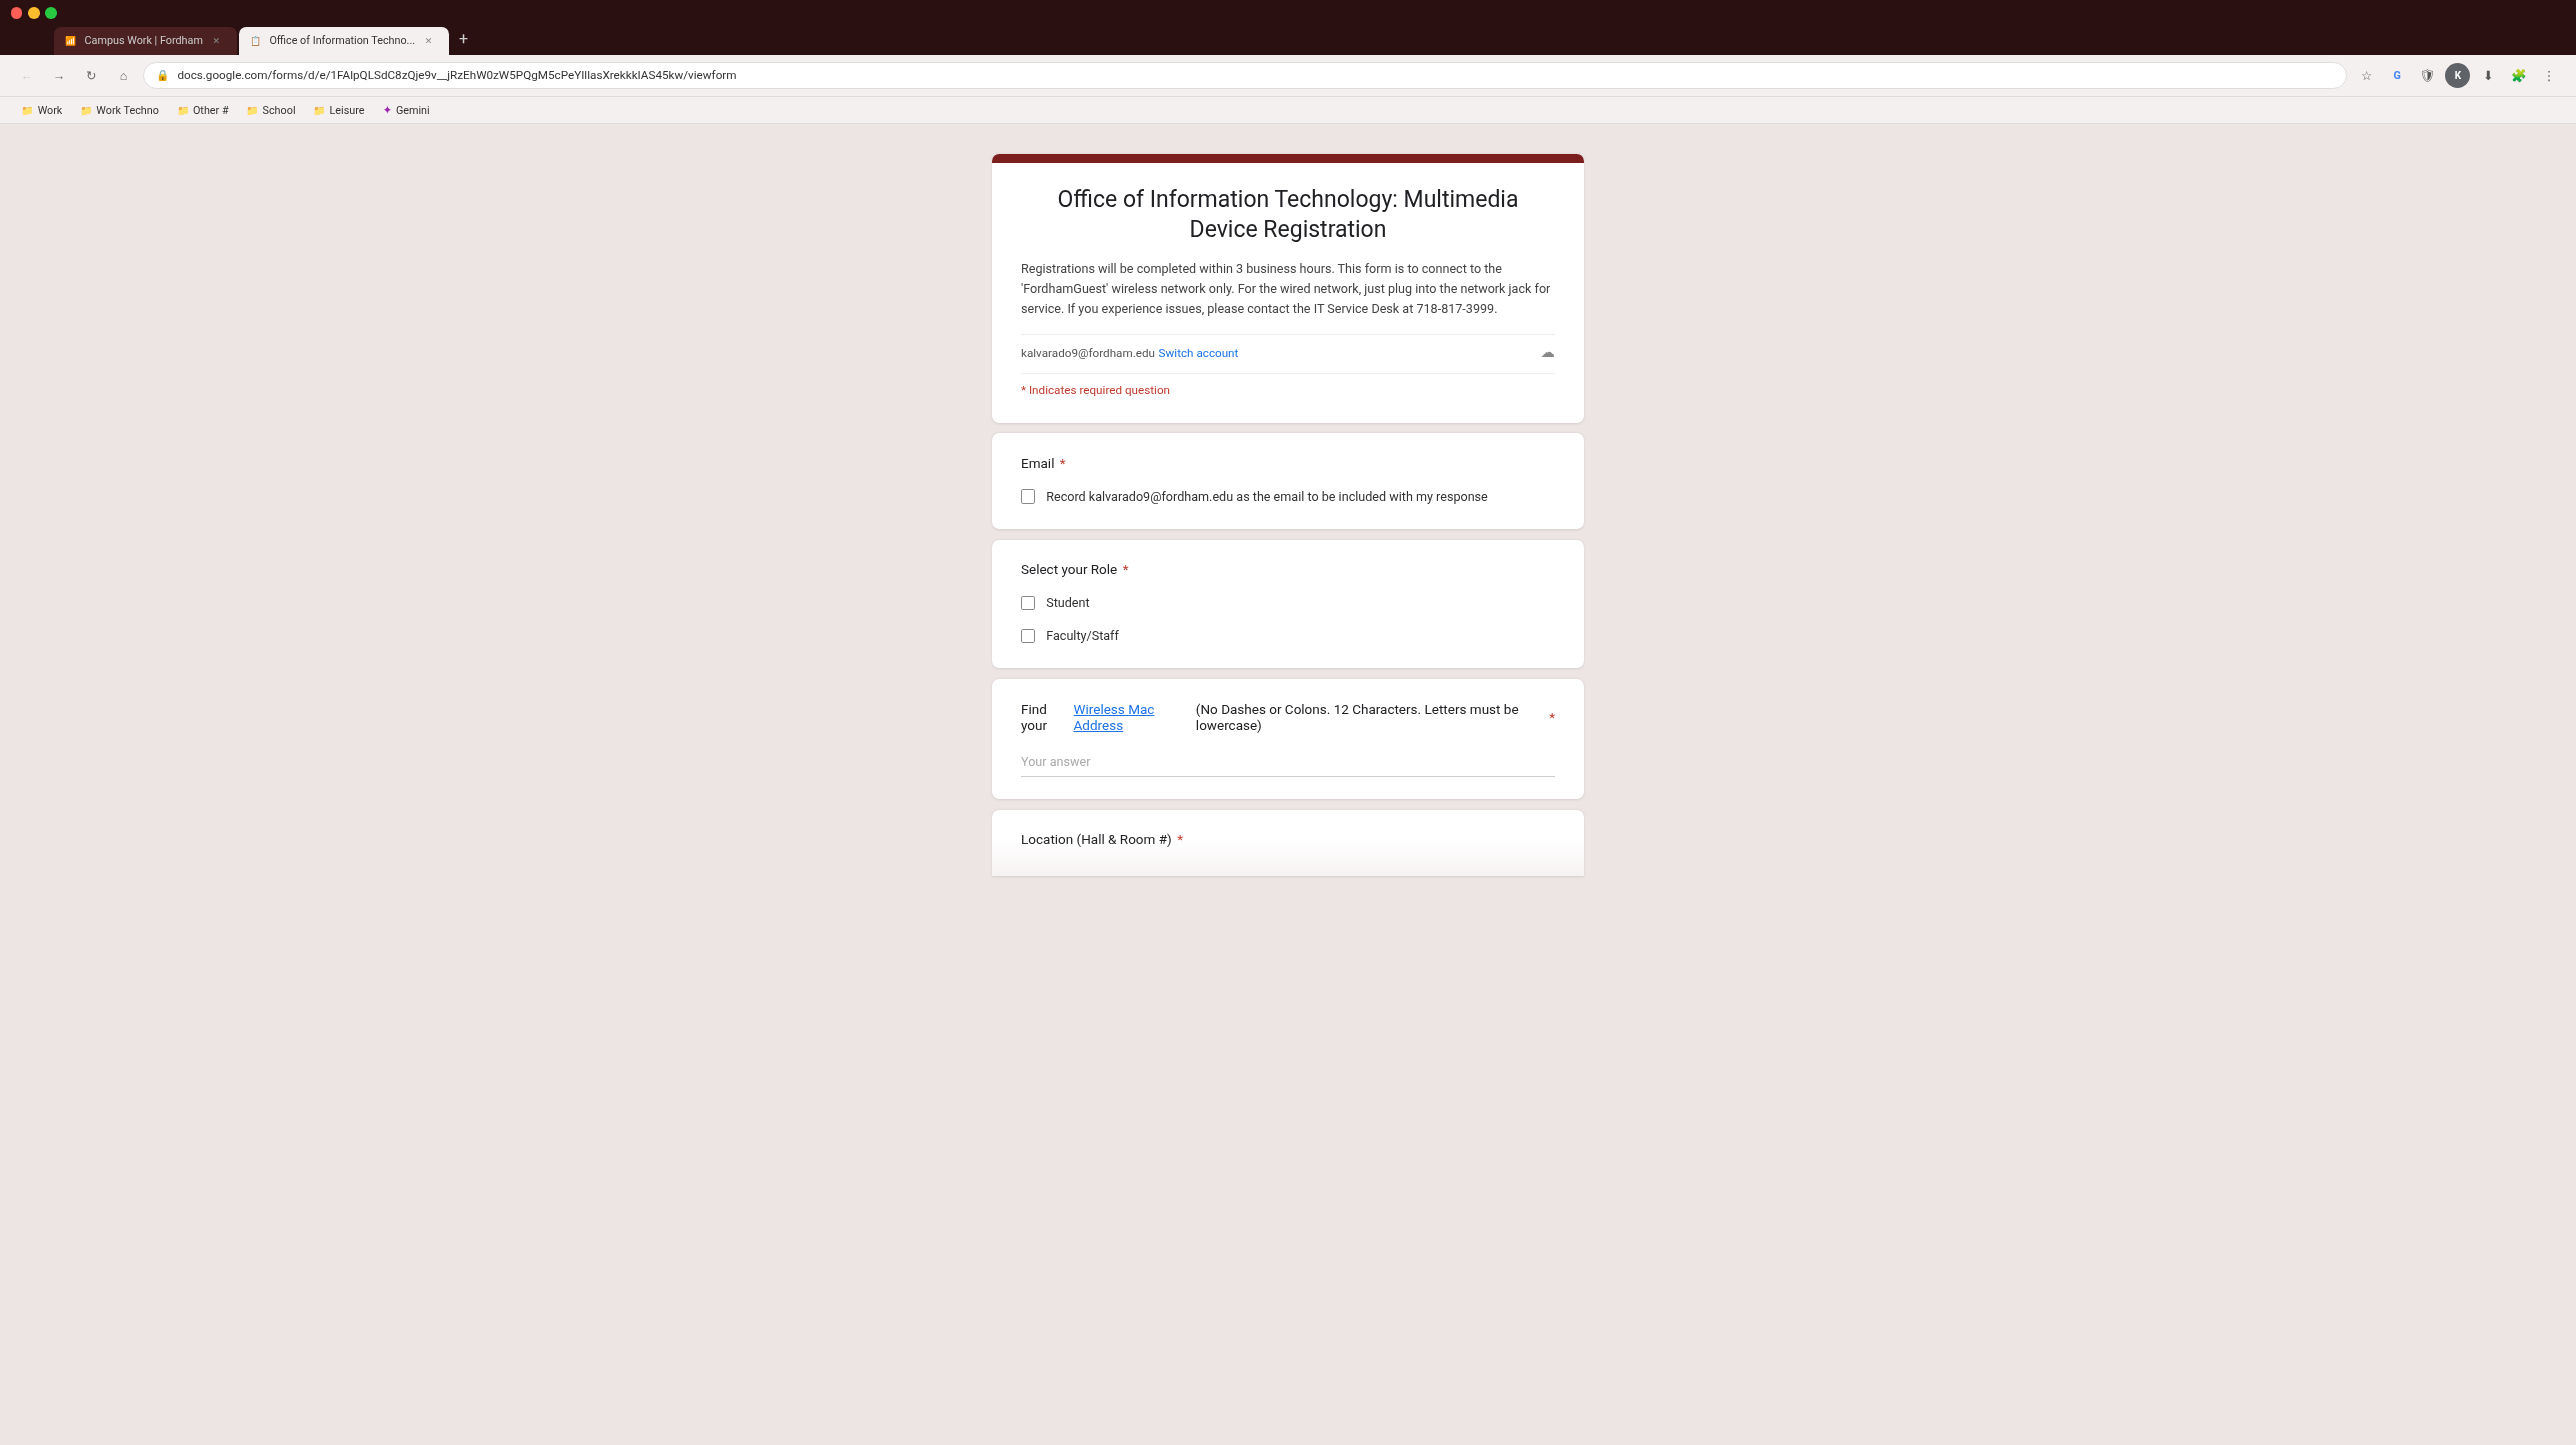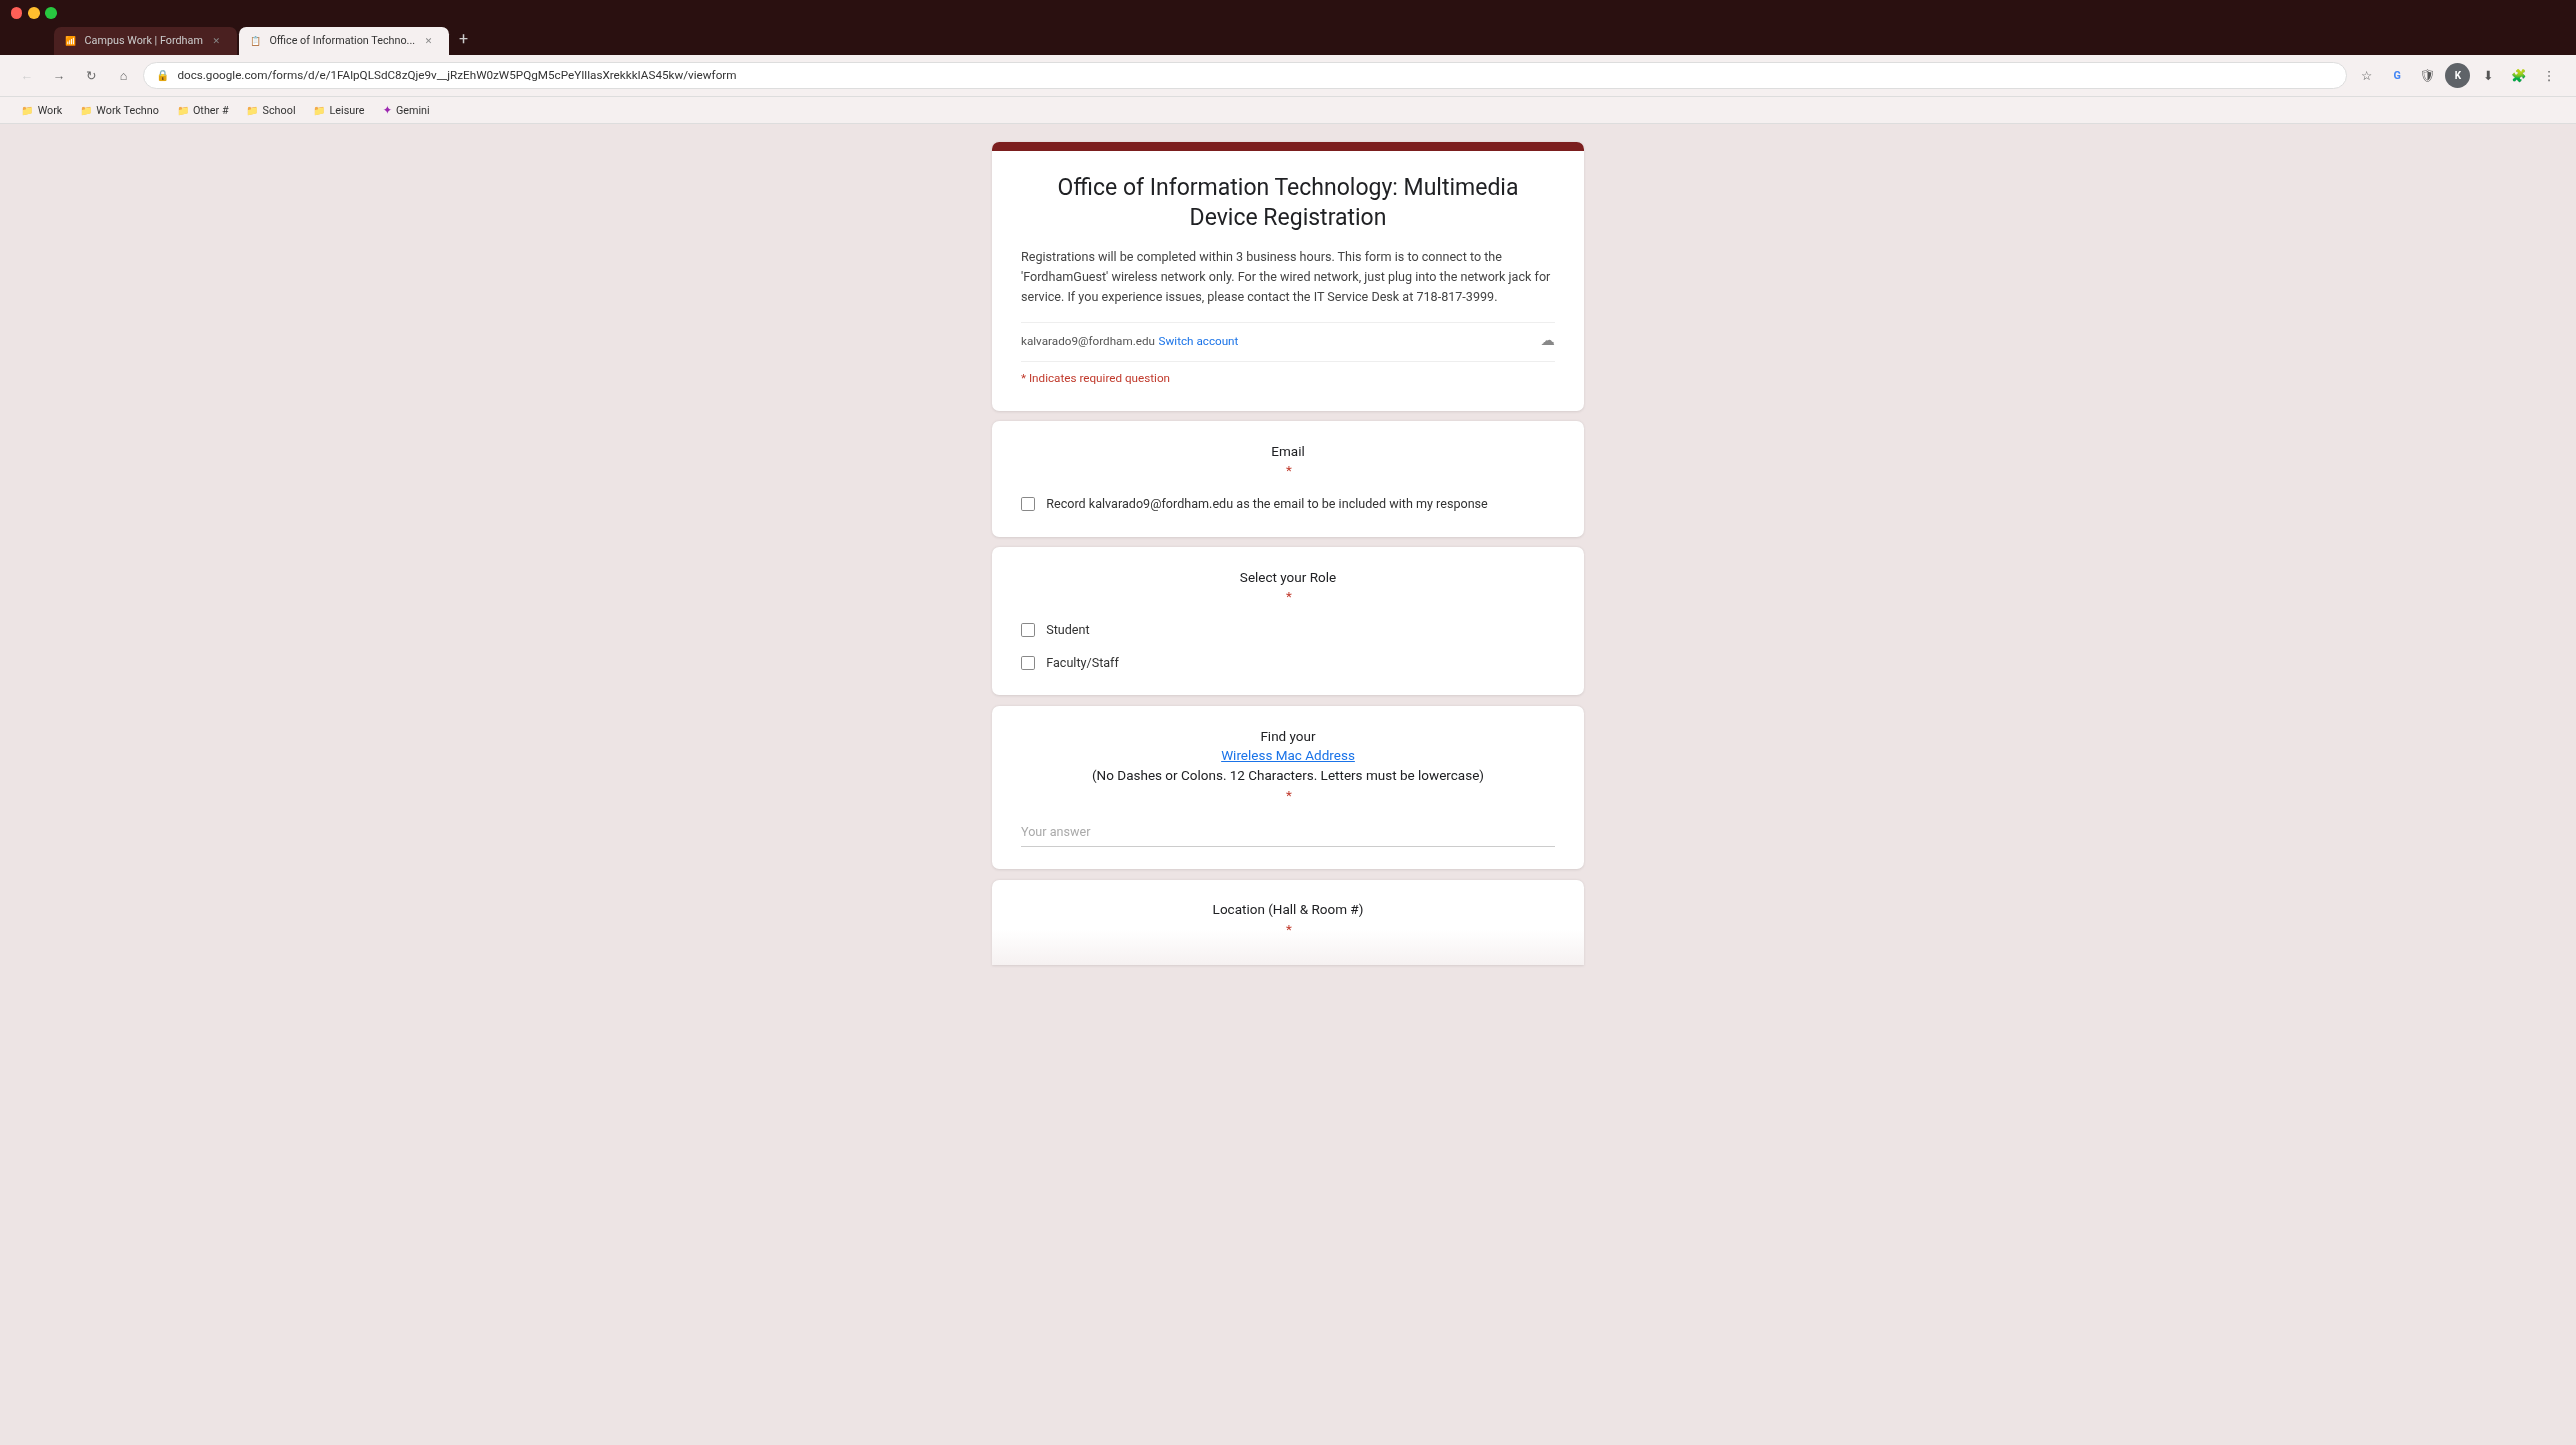--- a/index.html
+++ b/index.html
@@ -128,21 +128,21 @@
     
     .page-content {
       background: #ede4e4;
       min-height: calc(100vh - 108px);
       padding: 18px 0 36px;
     }
 
     
     .form-wrapper {
       max-width: 592px;
-      margin: 0 auto;
+      margin: 12px auto;
     }
 
     
     .form-header-card {
       background: #fff;
       border-radius: 7.2px;
       overflow: hidden;
       box-shadow: 0 0.9px 2.7px rgba(0,0,0,0.1);
       margin-bottom: 10.8px;
     }
@@ -204,21 +204,20 @@
       margin-bottom: 10.8px;
       padding: 21.5px 29px;
     }
     .field-label {
       font-size: 13.5px;
       color: #202124;
       margin-bottom: 14.4px;
       display: flex;
       align-items: center;
       gap: 3.6px;
-      flex-direction: column;
     }
     .required-star {
       color: #c0392b;
       margin-left: 1.8px;
     }
 
     
     .checkbox-row {
       display: flex;
       align-items: flex-end;

